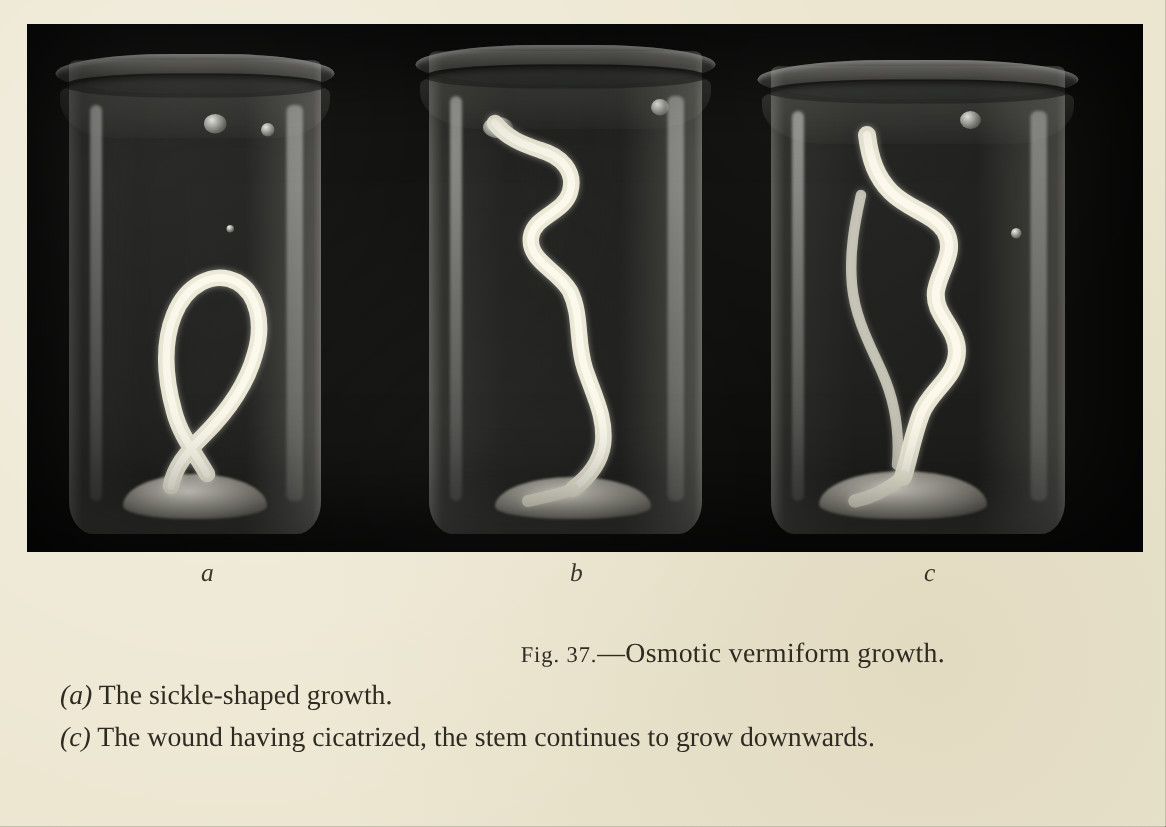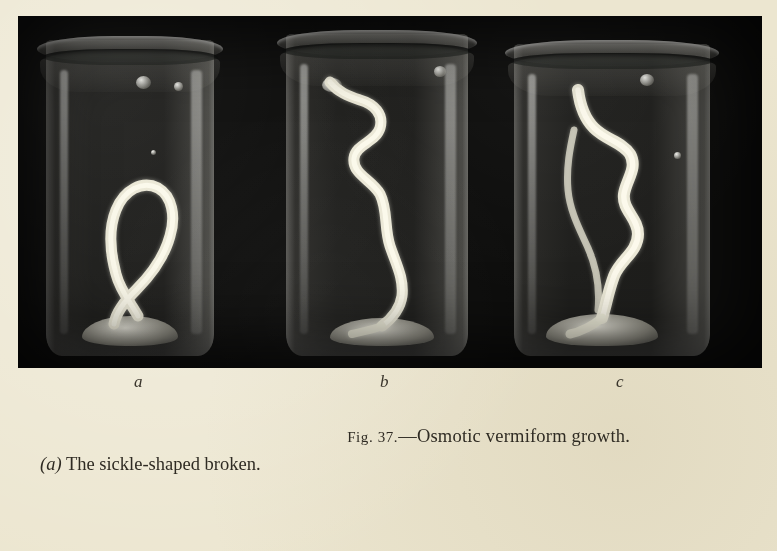--- a/index.html
+++ b/index.html
@@ -274,17 +274,21 @@
     <span class="jar-letter" style="left:598px;">c</span>
   </div>
 
   <div class="fig-title">
     <span class="smallcap">Fig. 37.</span><span>—Osmotic vermiform growth.</span>
   </div>
 
   <div class="notes">
     <div class="note">
       <span class="lbl">(a)</span>
-      <span>The sickle-shaped broken.</span>
+      <span>The sickle-shaped growth.</span>
+    </div>
+    <div class="note">
+      <span class="lbl">(c)</span>
+      <span>The wound having cicatrized, the stem continues to grow downwards.</span>
     </div>
   </div>
 
 </div>
 
 </body></html>

